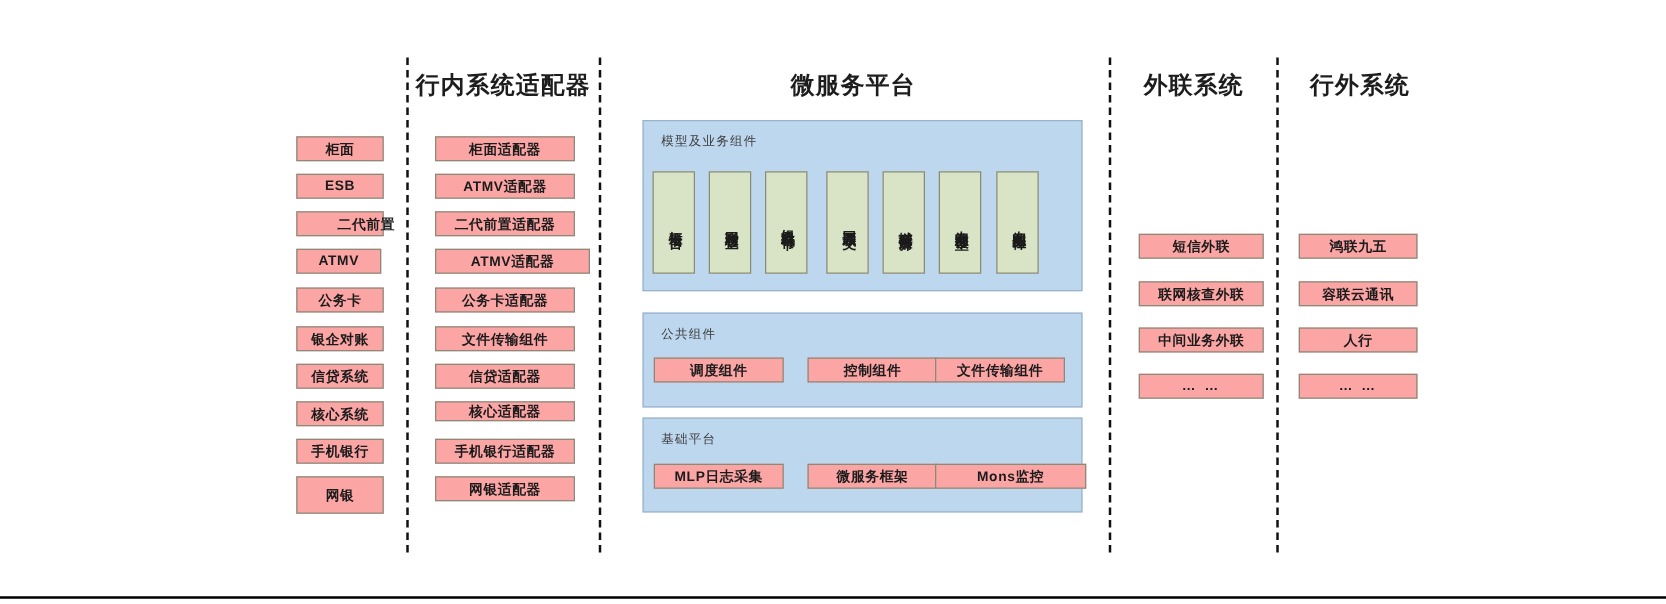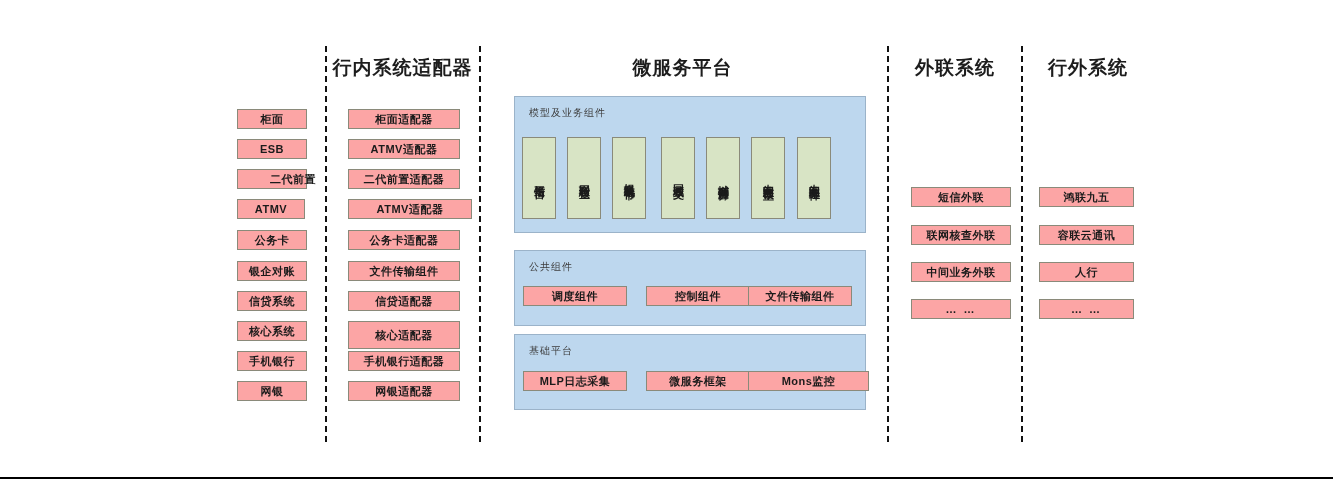--- a/index.html
+++ b/index.html
@@ -108,30 +108,30 @@
 
   <div class="node" style="left:237px; top:109px; width:70px; height:20px;">柜面</div>
   <div class="node" style="left:237px; top:139px; width:70px; height:20px;">ESB</div>
   <div class="node" style="left:237px; top:169px; width:70px; height:20px;padding-left:42px;">二代前置</div>
   <div class="node" style="left:237px; top:199px; width:68px; height:20px;">ATMV</div>
   <div class="node" style="left:237px; top:230px; width:70px; height:20px;">公务卡</div>
   <div class="node" style="left:237px; top:261px; width:70px; height:20px;">银企对账</div>
   <div class="node" style="left:237px; top:291px; width:70px; height:20px;">信贷系统</div>
   <div class="node" style="left:237px; top:321px; width:70px; height:20px;">核心系统</div>
   <div class="node" style="left:237px; top:351px; width:70px; height:20px;">手机银行</div>
-  <div class="node" style="left:237px; top:381px; width:70px; height:20px;">网银</div>
+  <div class="node" style="left:237px; top:381px; width:70px; height:30px;">网银</div>
 
   <div class="node" style="left:348px; top:109px; width:112px; height:20px;">柜面适配器</div>
   <div class="node" style="left:348px; top:139px; width:112px; height:20px;">ATMV适配器</div>
   <div class="node" style="left:348px; top:169px; width:112px; height:20px;">二代前置适配器</div>
   <div class="node" style="left:348px; top:199px; width:124px; height:20px;">ATMV适配器</div>
   <div class="node" style="left:348px; top:230px; width:112px; height:20px;">公务卡适配器</div>
   <div class="node" style="left:348px; top:261px; width:112px; height:20px;">文件传输组件</div>
   <div class="node" style="left:348px; top:291px; width:112px; height:20px;">信贷适配器</div>
-  <div class="node" style="left:348px; top:321px; width:112px; height:28px;">核心适配器</div>
+  <div class="node" style="left:348px; top:321px; width:112px; height:16px;">核心适配器</div>
   <div class="node" style="left:348px; top:351px; width:112px; height:20px;">手机银行适配器</div>
   <div class="node" style="left:348px; top:381px; width:112px; height:20px;">网银适配器</div>
 
   <div class="panel" style="left:514px; top:96px; width:352px; height:137px;">
     <div class="panel-title">模型及业务组件</div>
   </div>
   <div class="vnode" style="left:522px; top:137px; width:34px; height:82px;">短信平台</div>
   <div class="vnode" style="left:567px; top:137px; width:34px; height:82px;">联网核查</div>
   <div class="vnode" style="left:612px; top:137px; width:34px; height:82px;">银联及银行卡</div>
   <div class="vnode" style="left:661px; top:137px; width:34px; height:82px;">同城票交</div>

